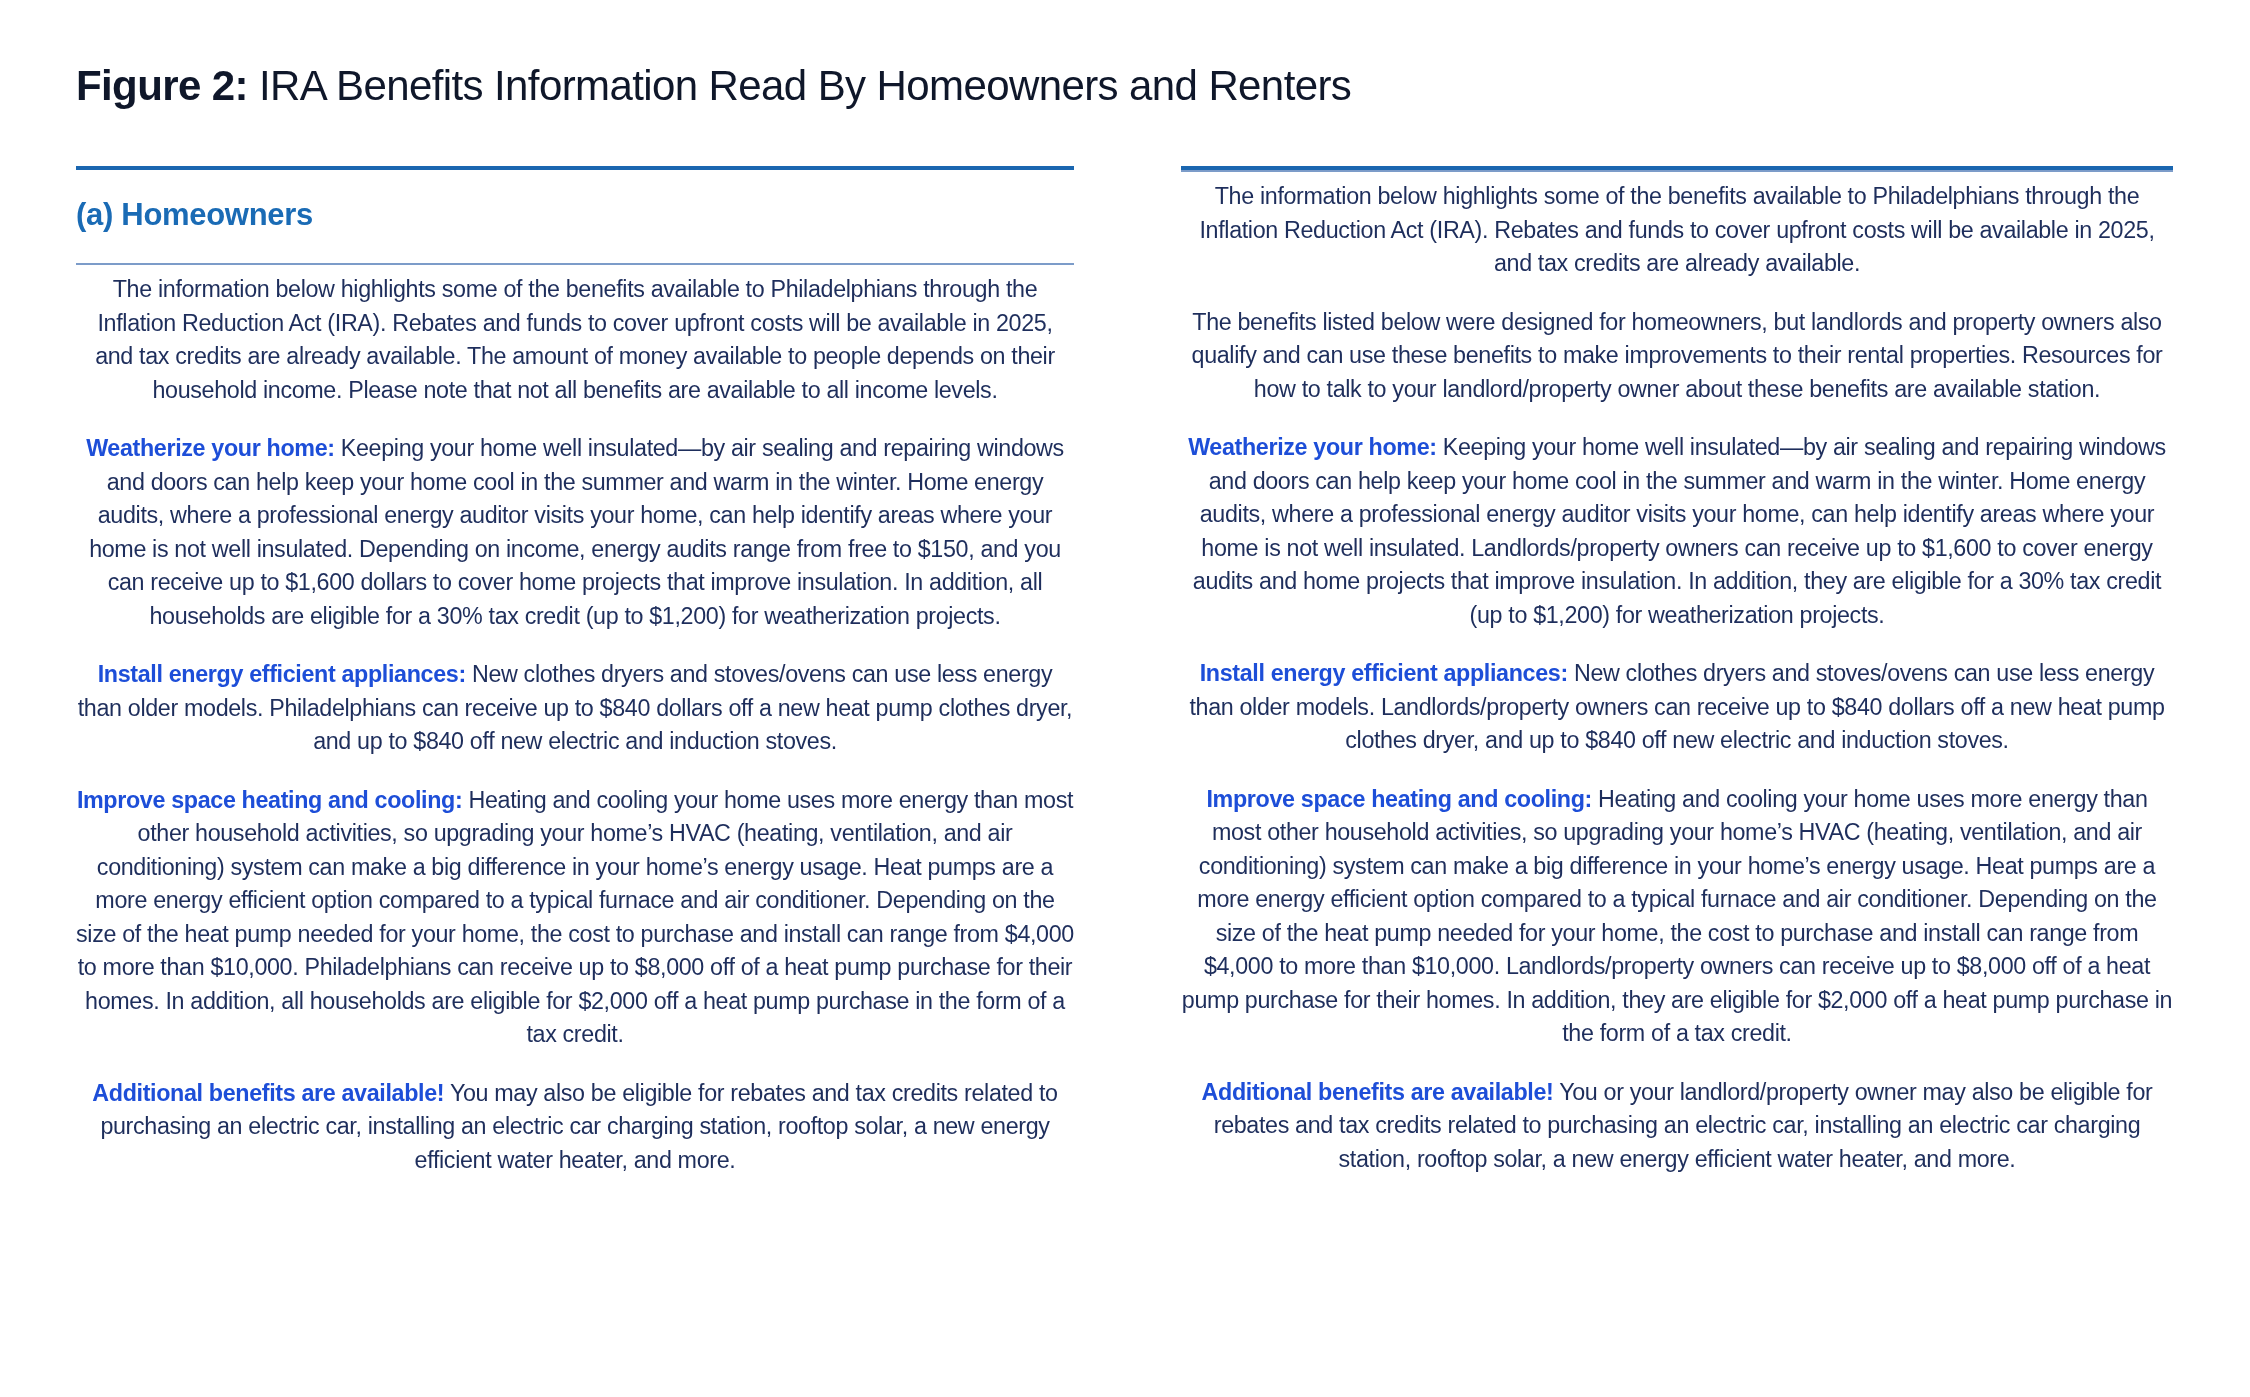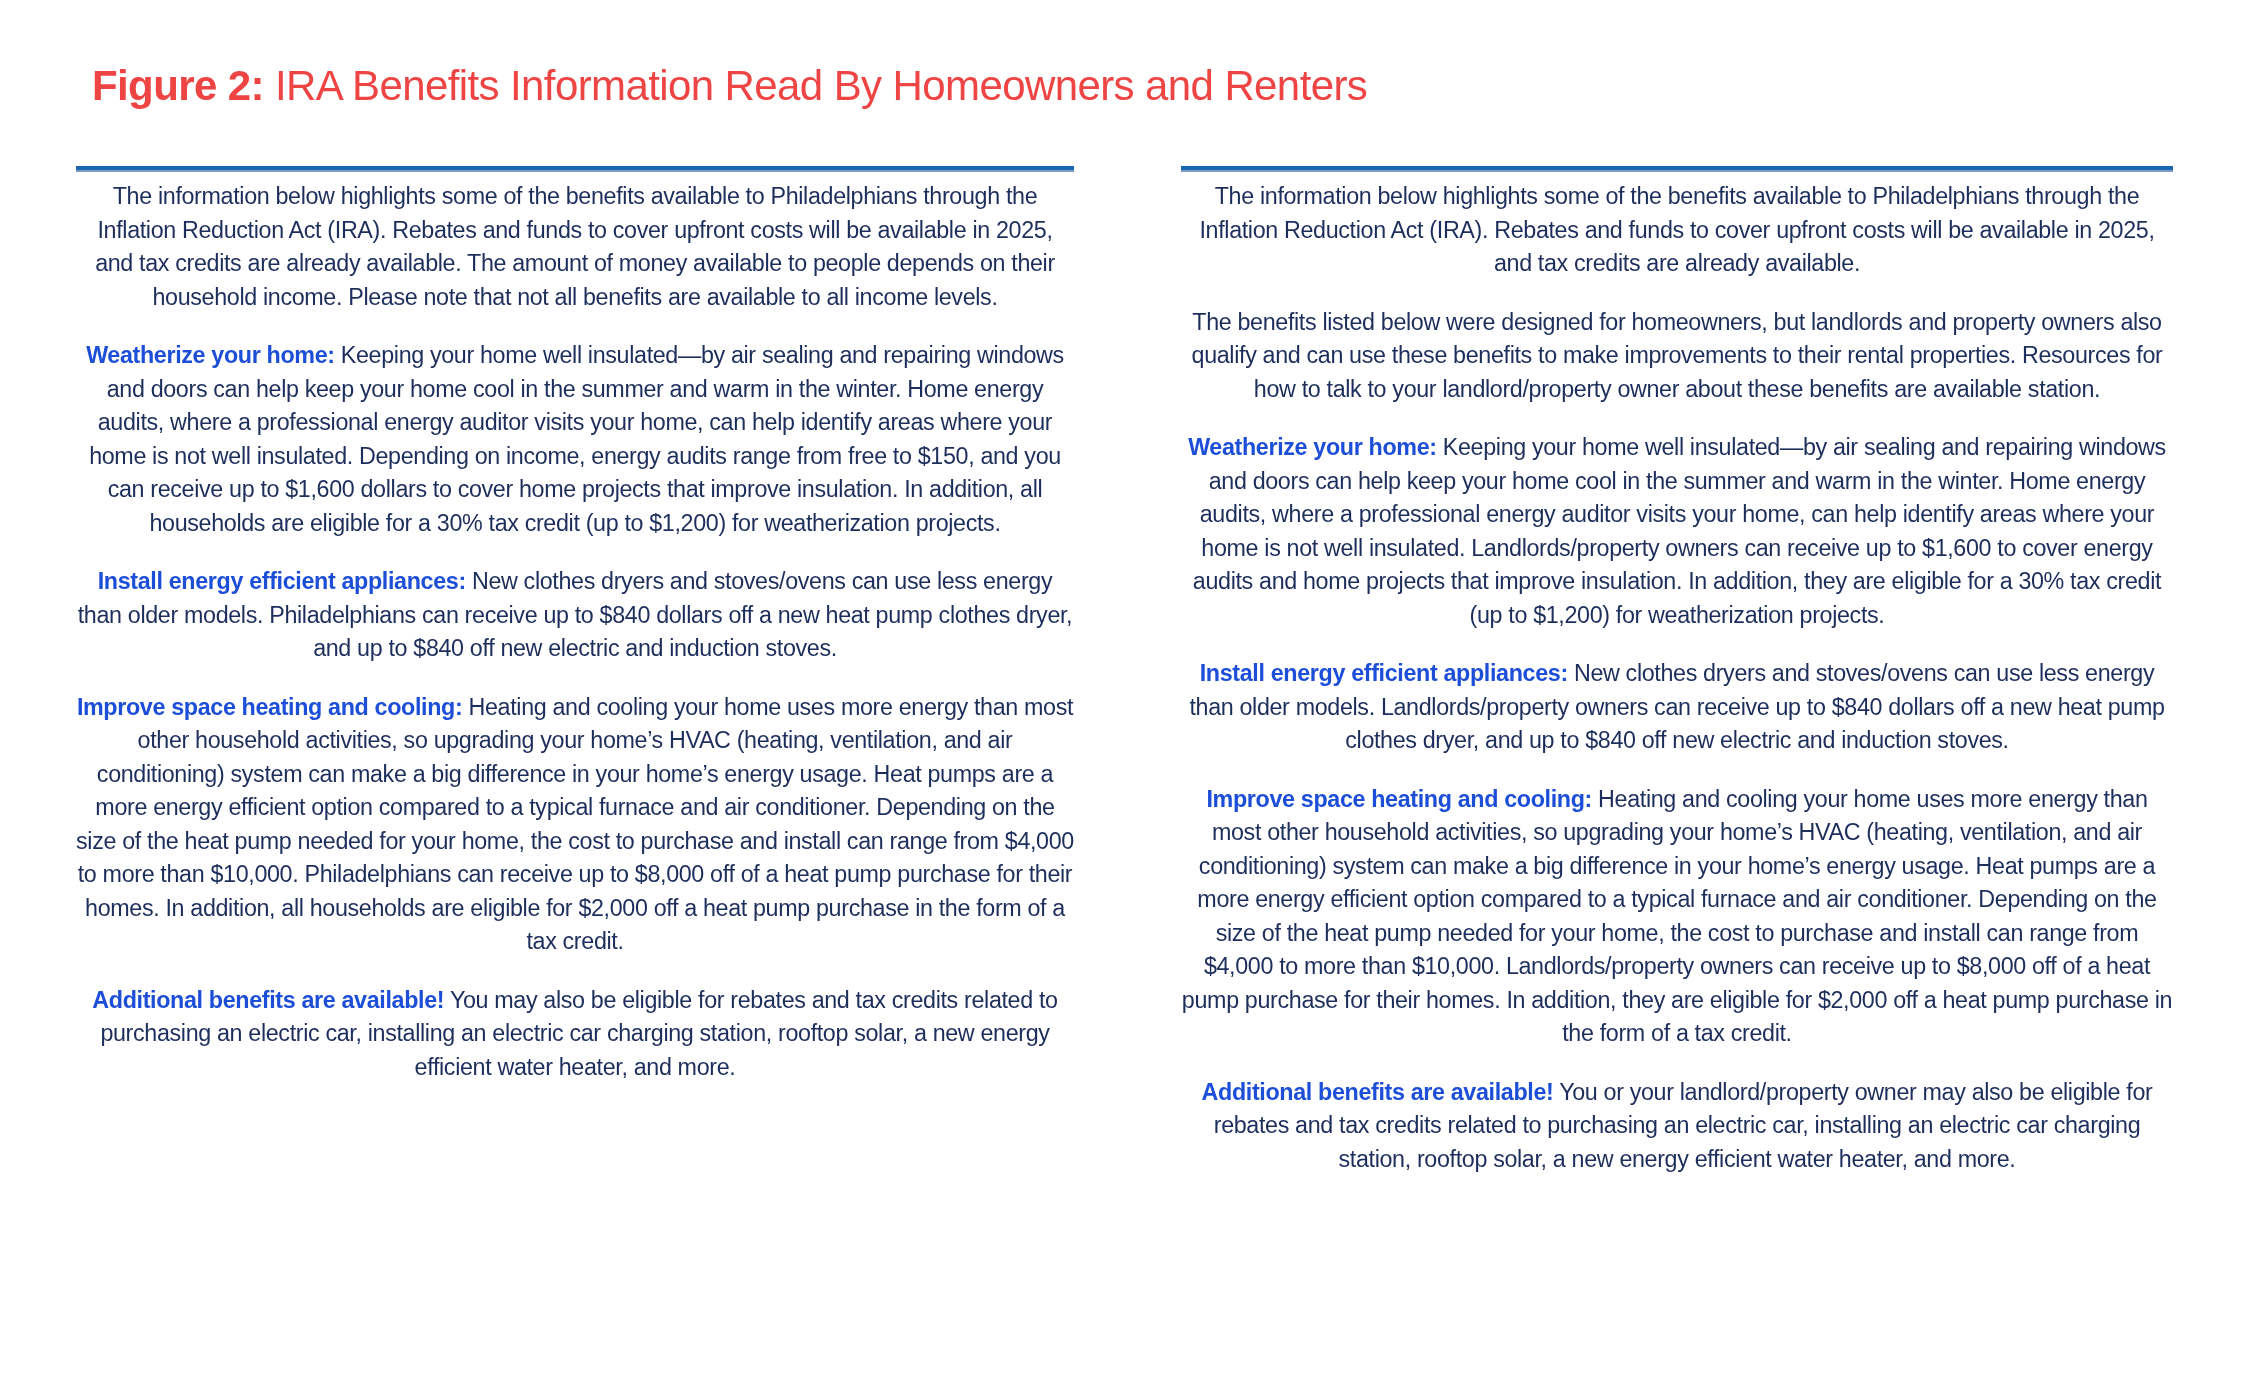--- a/index.html
+++ b/index.html
@@ -1,22 +1,22 @@
 <!DOCTYPE html>
 <html><head>
   <meta charset="utf-8">
   <style>
     html, body { margin: 0; padding: 0; background: #ffffff; }
     body {
       width: 2250px; height: 1397px; position: relative; overflow: hidden;
       font-family: "Liberation Sans", "DejaVu Sans", sans-serif;
     }
     .title {
-      position: absolute; left: 92px; top: 58px;
-      font-size: 42px; line-height: 56px; color: #ef4444;
+      position: absolute; left: 76px; top: 58px;
+      font-size: 42px; line-height: 56px; color: #0f172a;
       white-space: nowrap; letter-spacing: -0.6px;
     }
     .title .title-label { font-weight: 700; }
     .title .title-text { font-weight: 400; }
     .col {
       position: absolute; top: 166px;
     }
     .col-left { left: 76px; width: 998px; }
     .col-right { left: 1181px; width: 992px; }
     .rule-thick { height: 4px; background: #1a66b0; }
@@ -36,20 +36,21 @@
   </style>
 </head>
 <body>
 
 <div class="title">
   <span class="title-label">Figure 2:</span><span class="title-text"> IRA Benefits Information Read By Homeowners and Renters</span>
 </div>
 
 <div class="col col-left">
   <div class="rule-thick"></div>
+  <div class="section-heading">(a) Homeowners</div>
   <div class="rule-thin"></div>
   <div class="body">
     <p class="para">The information below highlights some of the benefits available to Philadelphians through the Inflation Reduction Act (IRA). Rebates and funds to cover upfront costs will be available in 2025, and tax credits are already available. The amount of money available to people depends on their household income. Please note that not all benefits are available to all income levels.</p>
     <p class="para">
       <span class="lead">Weatherize your home:</span><span> Keeping your home well insulated—by air sealing and repairing windows and doors can help keep your home cool in the summer and warm in the winter. Home energy audits, where a professional energy auditor visits your home, can help identify areas where your home is not well insulated. Depending on income, energy audits range from free to $150, and you can receive up to $1,600 dollars to cover home projects that improve insulation. In addition, all households are eligible for a 30% tax credit (up to $1,200) for weatherization projects.</span>
     </p>
     <p class="para">
       <span class="lead">Install energy efficient appliances:</span><span> New clothes dryers and stoves/ovens can use less energy than older models. Philadelphians can receive up to $840 dollars off a new heat pump clothes dryer, and up to $840 off new electric and induction stoves.</span>
     </p>
     <p class="para">

